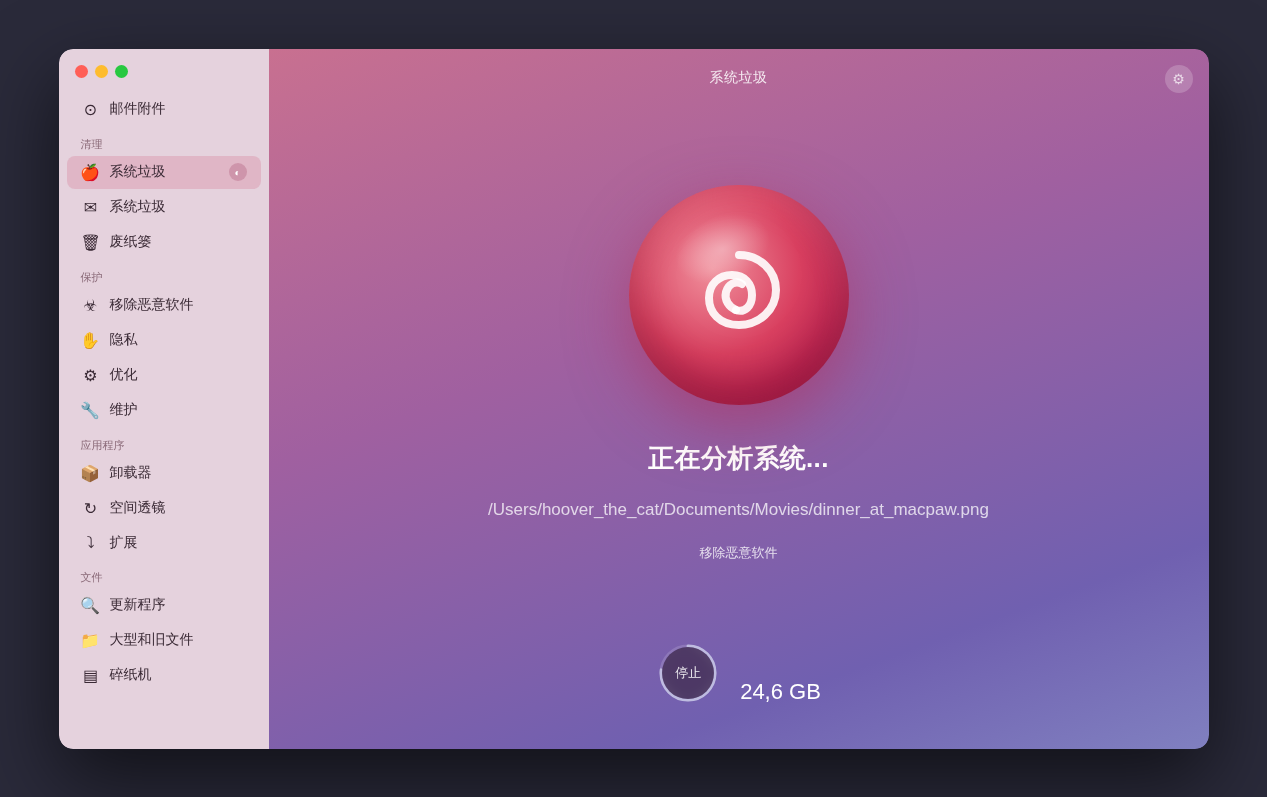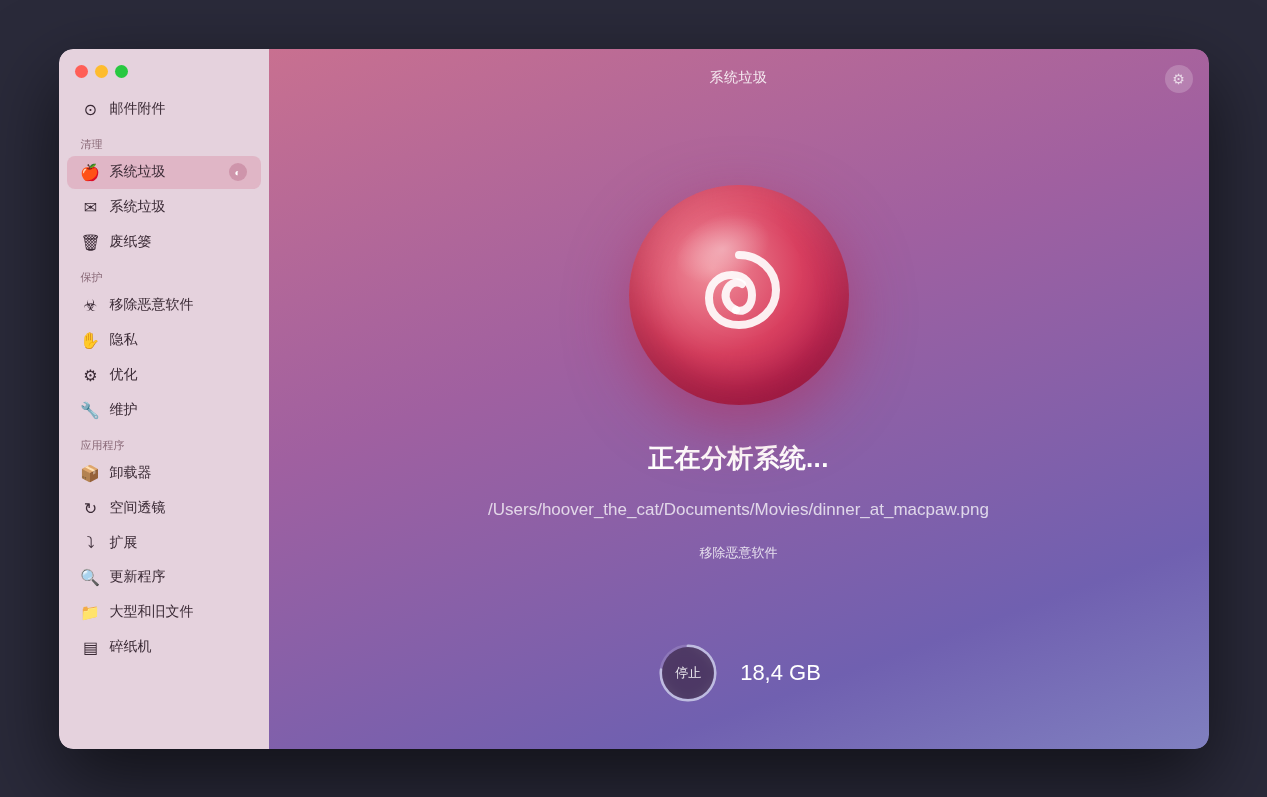--- a/index.html
+++ b/index.html
@@ -191,21 +191,21 @@
     }
 
     .status-subtitle {
       color: rgba(255,255,255,0.8);
       font-size: 13px;
     }
 
     
     .stop-section {
       display: flex;
-      align-items: center;
+      align-items: flex-end;
       gap: 20px;
       position: absolute;
       bottom: 44px;
     }
 
     .stop-btn-container {
       position: relative;
       width: 64px;
       height: 64px;
     }
@@ -309,20 +309,21 @@
     </div>
     <div class="sidebar-item">
       <span class="icon">↻</span>
       <span>空间透镜</span>
     </div>
     <div class="sidebar-item">
       <span class="icon">⤵</span>
       <span>扩展</span>
     </div>
 
+    <div class="sidebar-section-label">文件</div>
     <div class="sidebar-item">
       <span class="icon">🔍</span>
       <span>更新程序</span>
     </div>
     <div class="sidebar-item">
       <span class="icon">📁</span>
       <span>大型和旧文件</span>
     </div>
     <div class="sidebar-item">
       <span class="icon">▤</span>
@@ -361,17 +362,17 @@
     <div class="stop-section">
       <div class="stop-btn-container">
         <svg class="stop-progress-ring" width="64" height="64">
 
           <circle cx="32" cy="32" r="27" fill="none" stroke="rgba(255,255,255,0.15)" stroke-width="3"></circle>
 
           <circle class="progress-arc" cx="32" cy="32" r="27" fill="none" stroke="rgba(200,200,230,0.85)" stroke-width="3" stroke-linecap="round"></circle>
         </svg>
         <button class="stop-btn">停止</button>
       </div>
-      <div class="size-label">18,4 GB</div>
+      <div class="size-label">24,6 GB</div>
     </div>
 
   </div>
 </div>
 
 </body></html>

